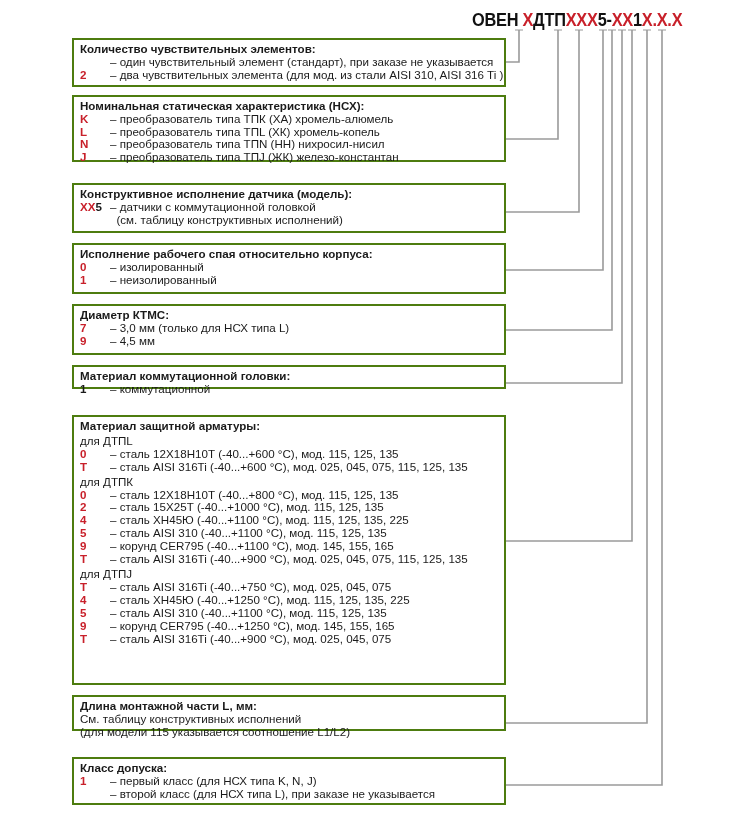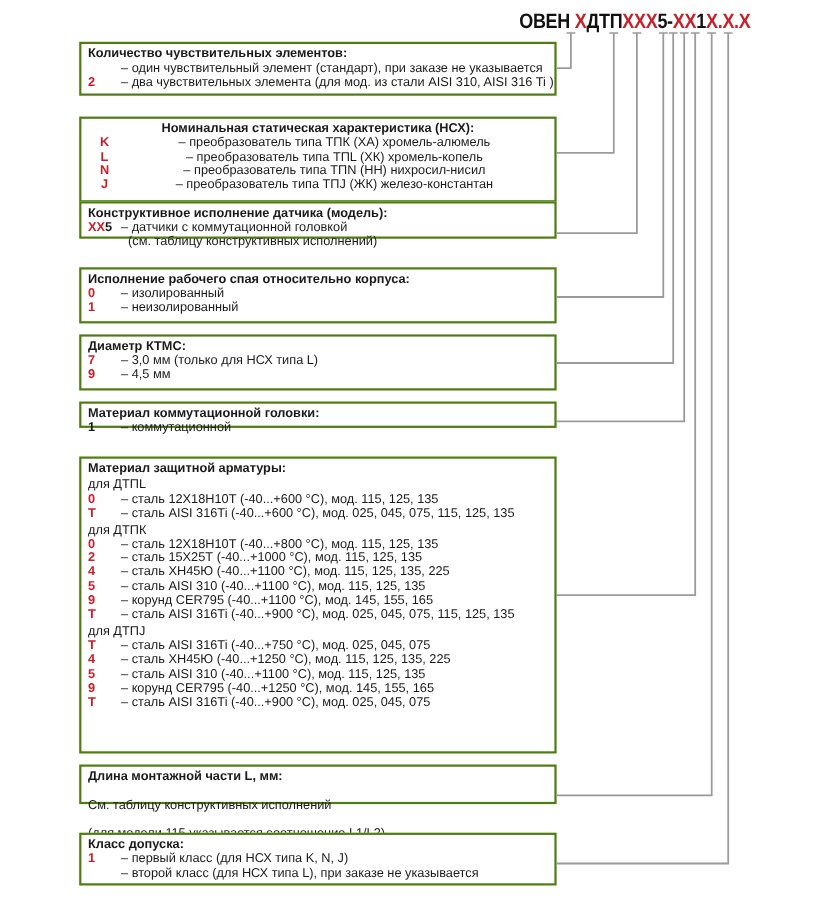--- a/index.html
+++ b/index.html
@@ -11,21 +11,21 @@
   .code-title .k { color:#111; }
   .box { position:absolute; left:72px; width:434px; border:2px solid #4d7c0f; box-sizing:border-box;
          padding:3px 6px 0 6px; font-size:11.6px; line-height:12.8px; background:#fff; }
   .box .h { font-weight:bold; }
   .box .sub { font-weight:normal; margin-top:2px; }
   .row { display:flex; white-space:nowrap; }
   .row .c { width:30px; flex:0 0 30px; font-weight:bold; color:#c8202a; }
   .row .c.blk { color:#1a1a1a; }
   .row .c .b { color:#1a1a1a; }
   .row .t { flex:1; }
-  .plain { white-space:nowrap;margin-top:13px; }
+  .plain { white-space:nowrap; }
   svg.lines { position:absolute; left:0; top:0; }
 </style>
 </head>
 <body>
 
 <div class="code-title">
   <span class="k">ОВЕН </span><span class="r">X</span><span class="k">ДТП</span><span class="r">XXX</span><span class="k">5-</span><span class="r">XX</span><span class="k">1</span><span class="r">X.</span><span class="r">X.</span><span class="r">X</span>
 </div>
 
 <svg class="lines" width="751" height="818">
@@ -50,41 +50,41 @@
   <div class="row">
       <span class="c"></span>
       <span class="t">– один чувствительный элемент (стандарт), при заказе не указывается</span>
     </div>
   <div class="row">
       <span class="c">2</span>
       <span class="t">– два чувствительных элемента (для мод. из стали AISI 310, AISI 316 Ti )</span>
     </div>
 </div>
 
-<div class="box" style="top:106px;height:78px;text-align:center;">
+<div class="box" style="top:95px;height:67px;">
   <div class="h">Номинальная статическая характеристика (НСХ):</div>
   <div class="row">
       <span class="c">K</span>
       <span class="t">– преобразователь типа ТПК (ХА) хромель-алюмель</span>
     </div>
   <div class="row">
       <span class="c">L</span>
       <span class="t">– преобразователь типа ТПL (ХК) хромель-копель</span>
     </div>
   <div class="row">
       <span class="c">N</span>
       <span class="t">– преобразователь типа ТПN (НН) нихросил-нисил</span>
     </div>
   <div class="row">
       <span class="c">J</span>
       <span class="t">– преобразователь типа ТПJ (ЖК) железо-константан</span>
     </div>
 </div>
 
-<div class="box" style="top:183px;height:34px;">
+<div class="box" style="top:183px;height:50px;">
   <div class="h">Конструктивное исполнение датчика (модель):</div>
   <div class="row">
       <span class="c"><span>XX</span><span class="b">5</span></span>
       <span class="t">– датчики с коммутационной головкой</span>
     </div>
   <div class="row">
       <span class="c"></span>
       <span class="t" style="white-space:pre">  (см. таблицу конструктивных исполнений)</span>
     </div>
 </div>

